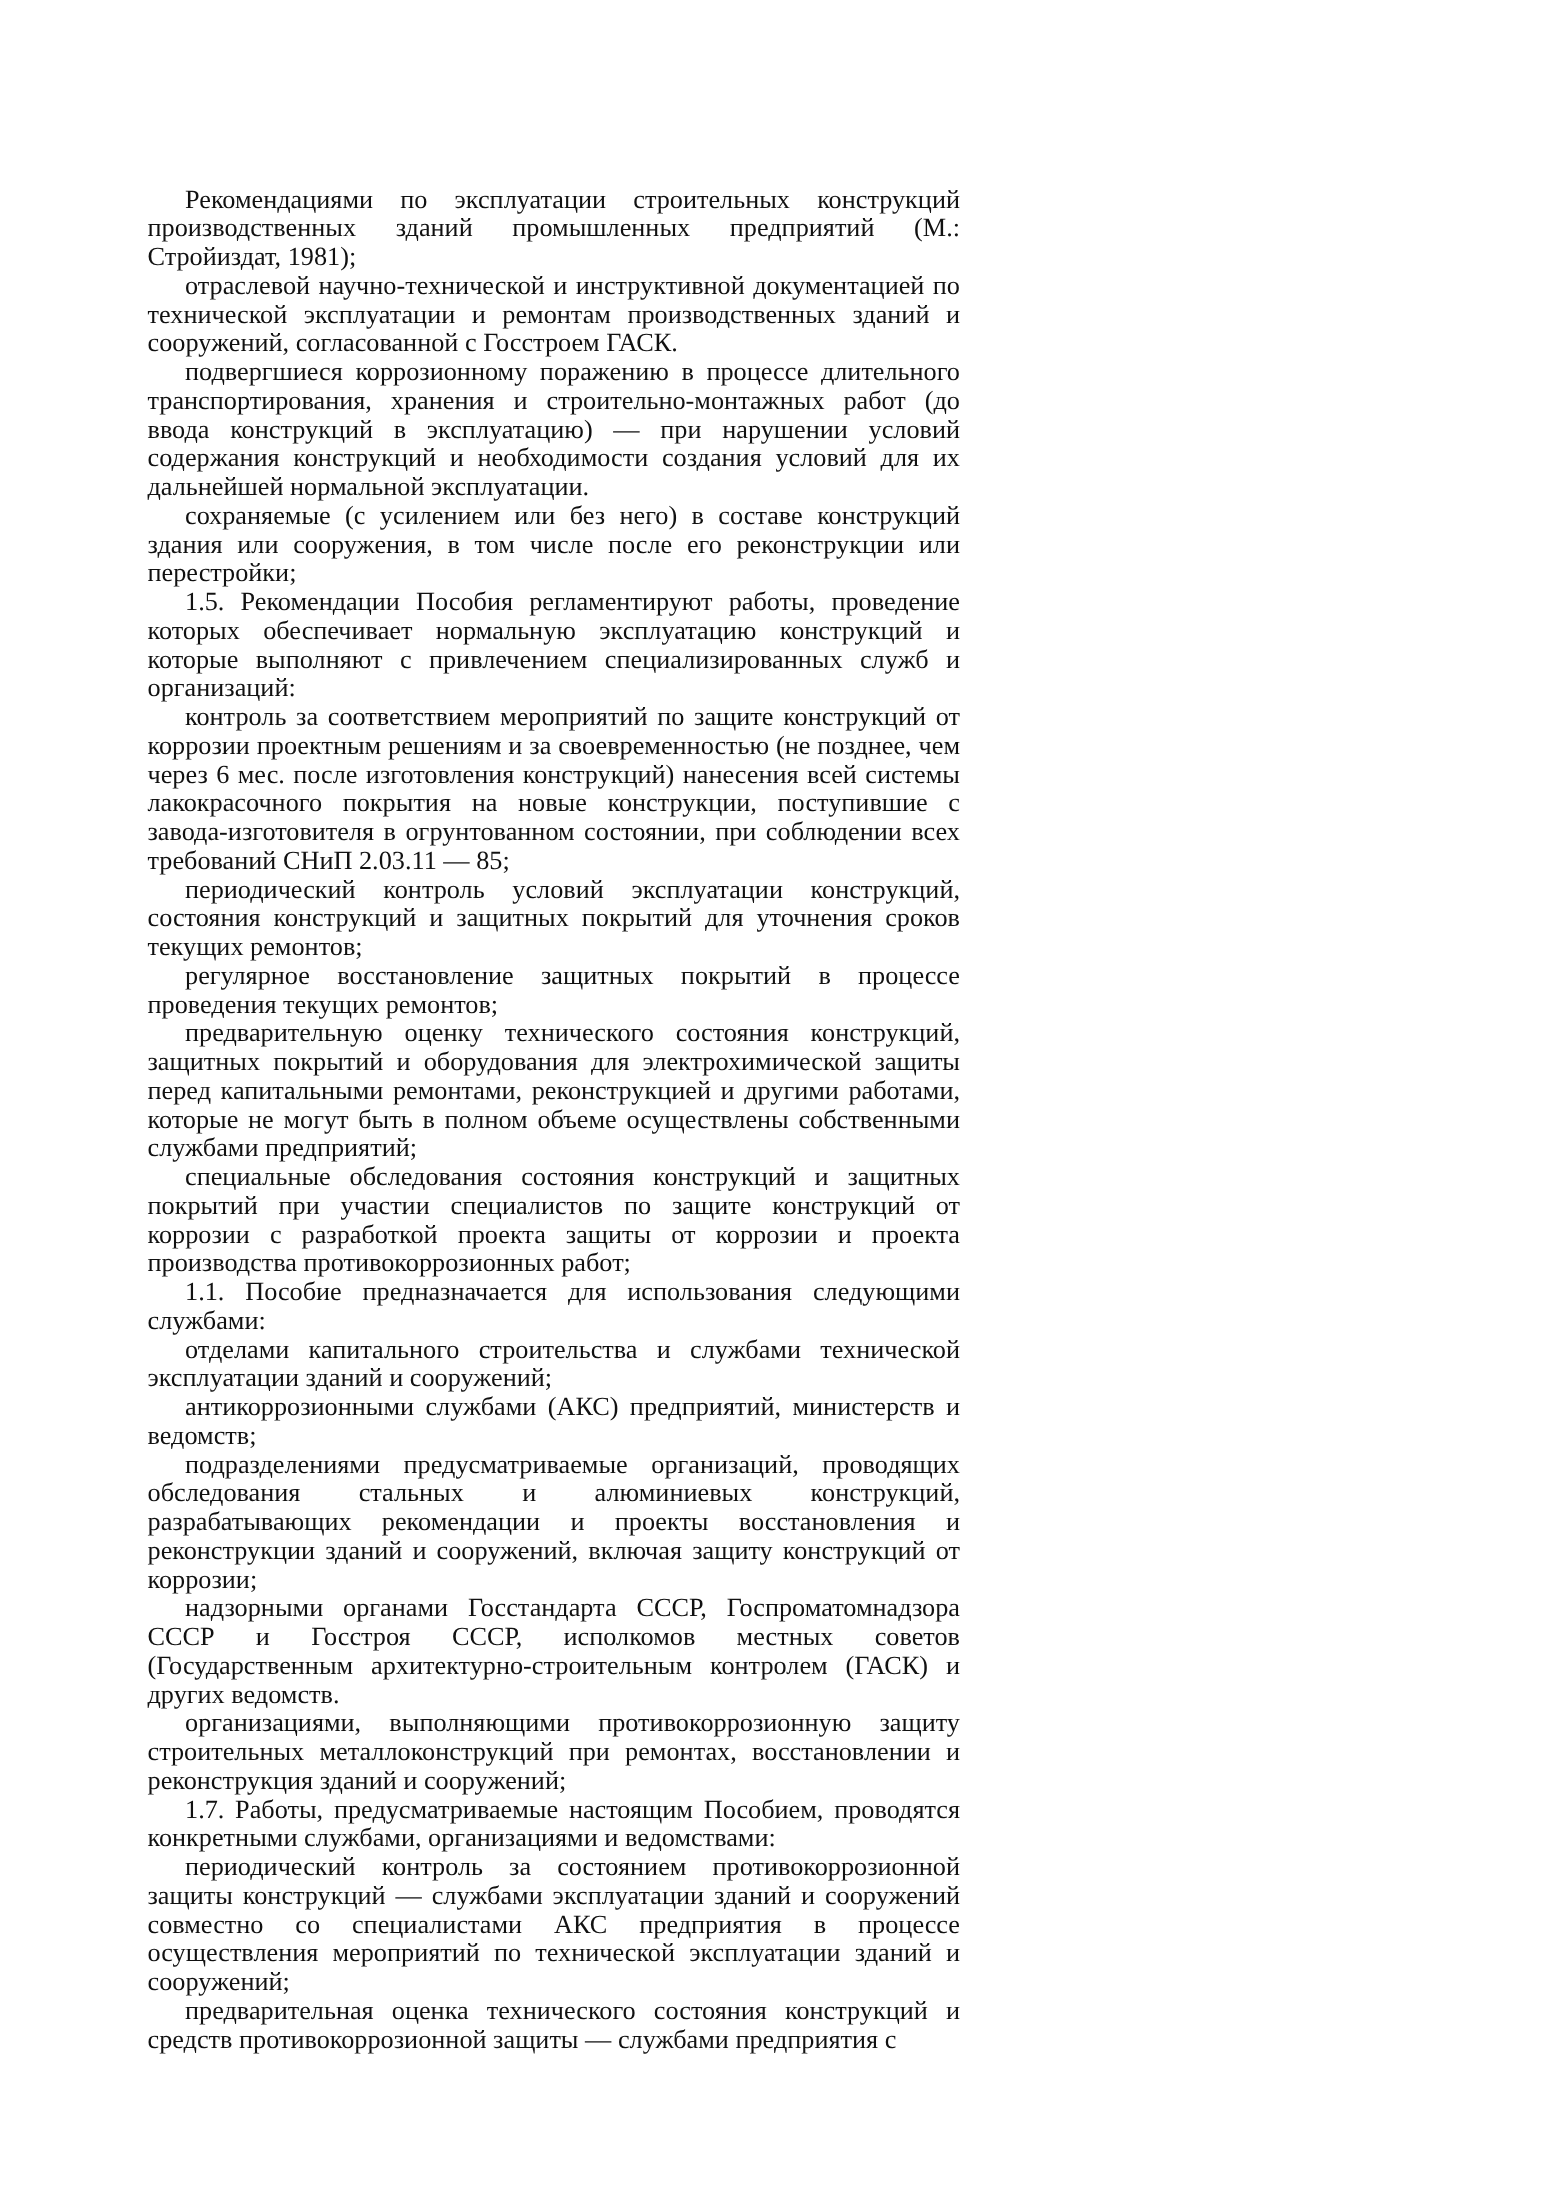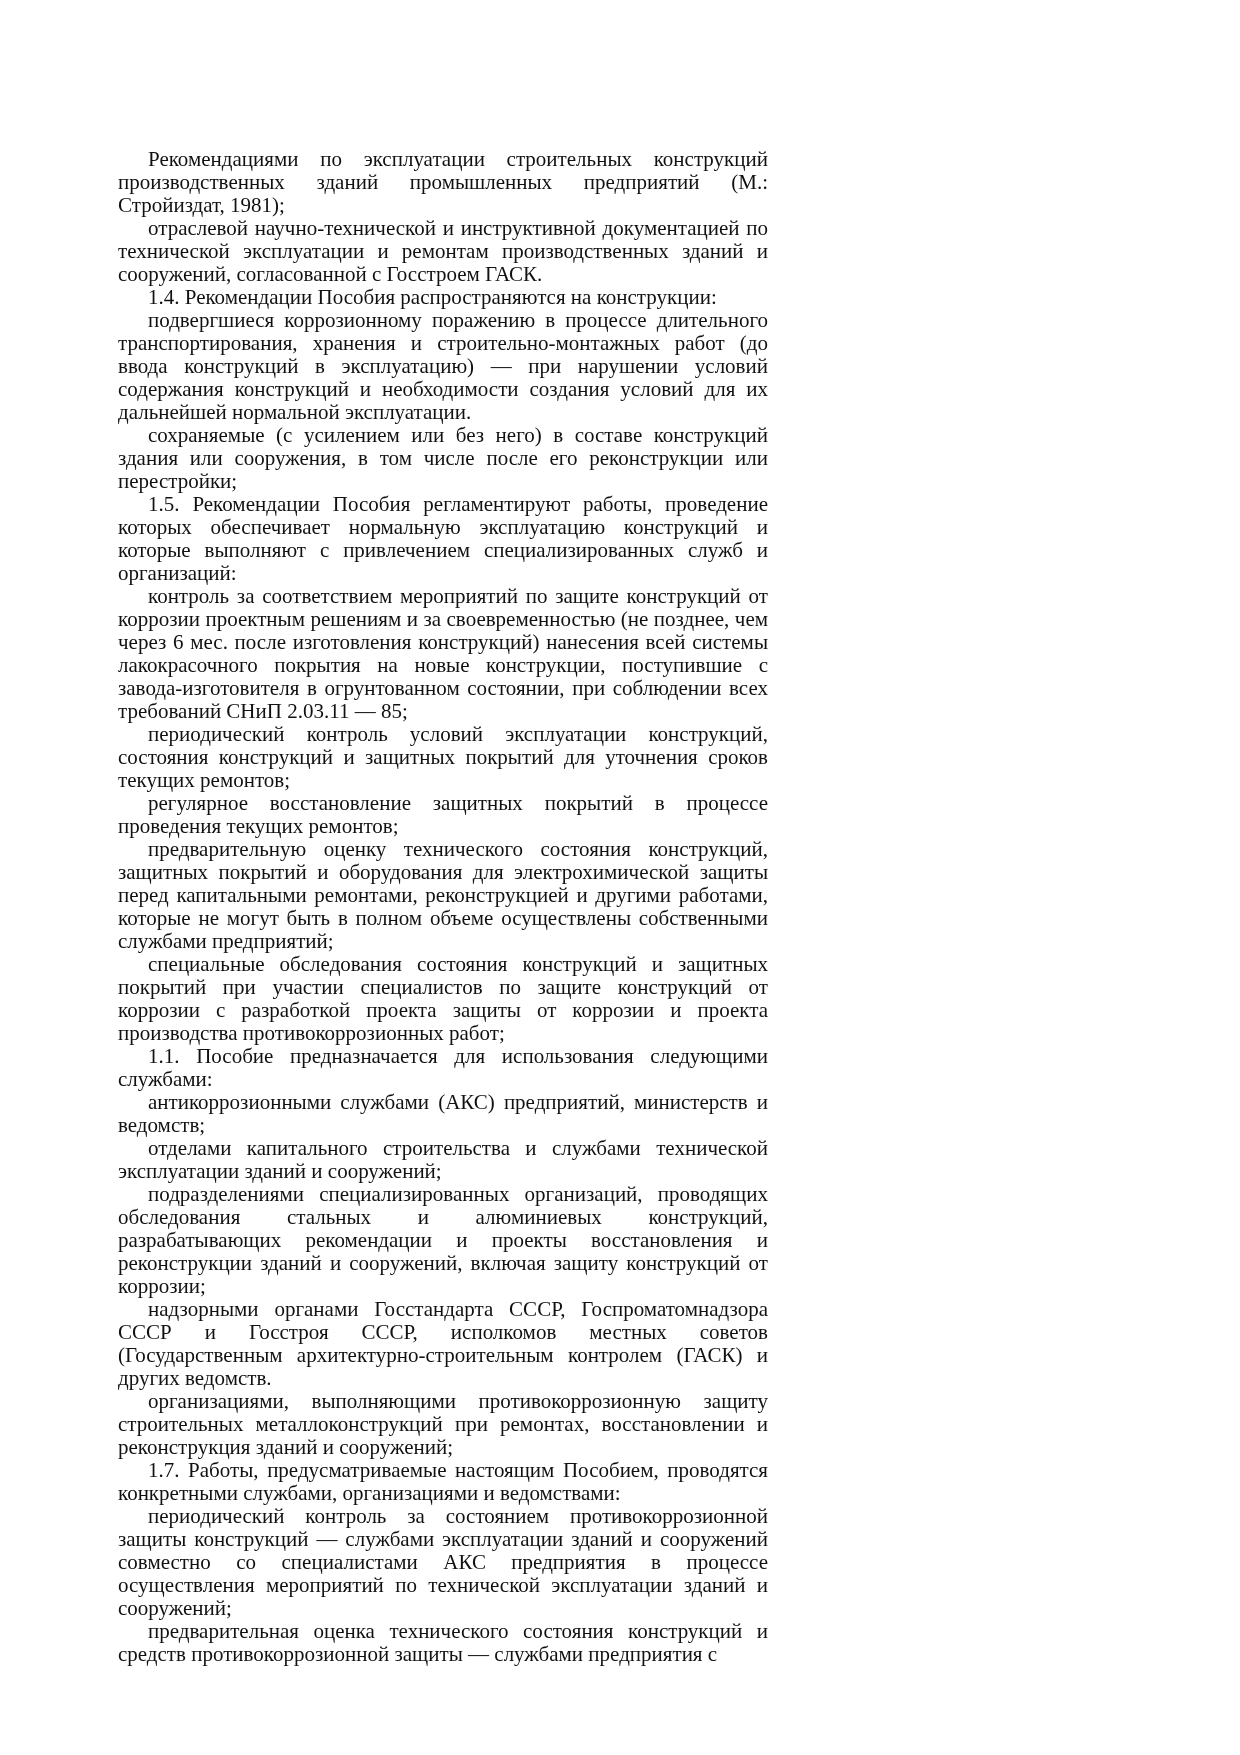--- a/index.html
+++ b/index.html
@@ -21,31 +21,30 @@
     text-justify: inter-word;
     hyphens: none;
   }
 </style>
 </head>
 <body>
 
 <div class="page">
   <p>Рекомендациями по эксплуатации строительных конструкций производственных зданий промышленных предприятий (М.: Стройиздат, 1981);</p>
   <p>отраслевой научно-технической и инструктивной документацией по технической эксплуатации и ремонтам производственных зданий и сооружений, согласованной с Госстроем ГАСК.</p>
-  <p>1.4. Рекомендации Пособия распространяются на конструкции:</p>
   <p>подвергшиеся коррозионному поражению в процессе длительного транспортирования, хранения и строительно-монтажных работ (до ввода конструкций в эксплуатацию) — при нарушении условий содержания конструкций и необходимости создания условий для их дальнейшей нормальной эксплуатации.</p>
   <p>сохраняемые (с усилением или без него) в составе конструкций здания или сооружения, в том числе после его реконструкции или перестройки;</p>
   <p>1.5. Рекомендации Пособия регламентируют работы, проведение которых обеспечивает нормальную эксплуатацию конструкций и которые выполняют с привлечением специализированных служб и организаций:</p>
   <p>контроль за соответствием мероприятий по защите конструкций от коррозии проектным решениям и за своевременностью (не позднее, чем через 6 мес. после изготовления конструкций) нанесения всей системы лакокрасочного покрытия на новые конструкции, поступившие с завода-изготовителя в огрунтованном состоянии, при соблюдении всех требований СНиП 2.03.11 — 85;</p>
   <p>периодический контроль условий эксплуатации конструкций, состояния конструкций и защитных покрытий для уточнения сроков текущих ремонтов;</p>
   <p>регулярное восстановление защитных покрытий в процессе проведения текущих ремонтов;</p>
   <p>предварительную оценку технического состояния конструкций, защитных покрытий и оборудования для электрохимической защиты перед капитальными ремонтами, реконструкцией и другими работами, которые не могут быть в полном объеме осуществлены собственными службами предприятий;</p>
   <p>специальные обследования состояния конструкций и защитных покрытий при участии специалистов по защите конструкций от коррозии с разработкой проекта защиты от коррозии и проекта производства противокоррозионных работ;</p>
   <p>1.1. Пособие предназначается для использования следующими службами:</p>
+  <p>отделами капитального строительства и службами технической эксплуатации зданий и сооружений;</p>
   <p>антикоррозионными службами (АКС) предприятий, министерств и ведомств;</p>
-  <p>отделами капитального строительства и службами технической эксплуатации зданий и сооружений;</p>
-  <p>подразделениями специализированных организаций, проводящих обследования стальных и алюминиевых конструкций, разрабатывающих рекомендации и проекты восстановления и реконструкции зданий и сооружений, включая защиту конструкций от коррозии;</p>
+  <p>подразделениями предусматриваемые организаций, проводящих обследования стальных и алюминиевых конструкций, разрабатывающих рекомендации и проекты восстановления и реконструкции зданий и сооружений, включая защиту конструкций от коррозии;</p>
   <p>надзорными органами Госстандарта СССР, Госпроматомнадзора СССР и Госстроя СССР, исполкомов местных советов (Государственным архитектурно-строительным контролем (ГАСК) и других ведомств.</p>
   <p>организациями, выполняющими противокоррозионную защиту строительных металлоконструкций при ремонтах, восстановлении и реконструкция зданий и сооружений;</p>
   <p>1.7. Работы, предусматриваемые настоящим Пособием, проводятся конкретными службами, организациями и ведомствами:</p>
   <p>периодический контроль за состоянием противокоррозионной защиты конструкций — службами эксплуатации зданий и сооружений совместно со специалистами АКС предприятия в процессе осуществления мероприятий по технической эксплуатации зданий и сооружений;</p>
   <p>предварительная оценка технического состояния конструкций и средств противокоррозионной защиты — службами предприятия с</p>
 </div>
 
 </body></html>

